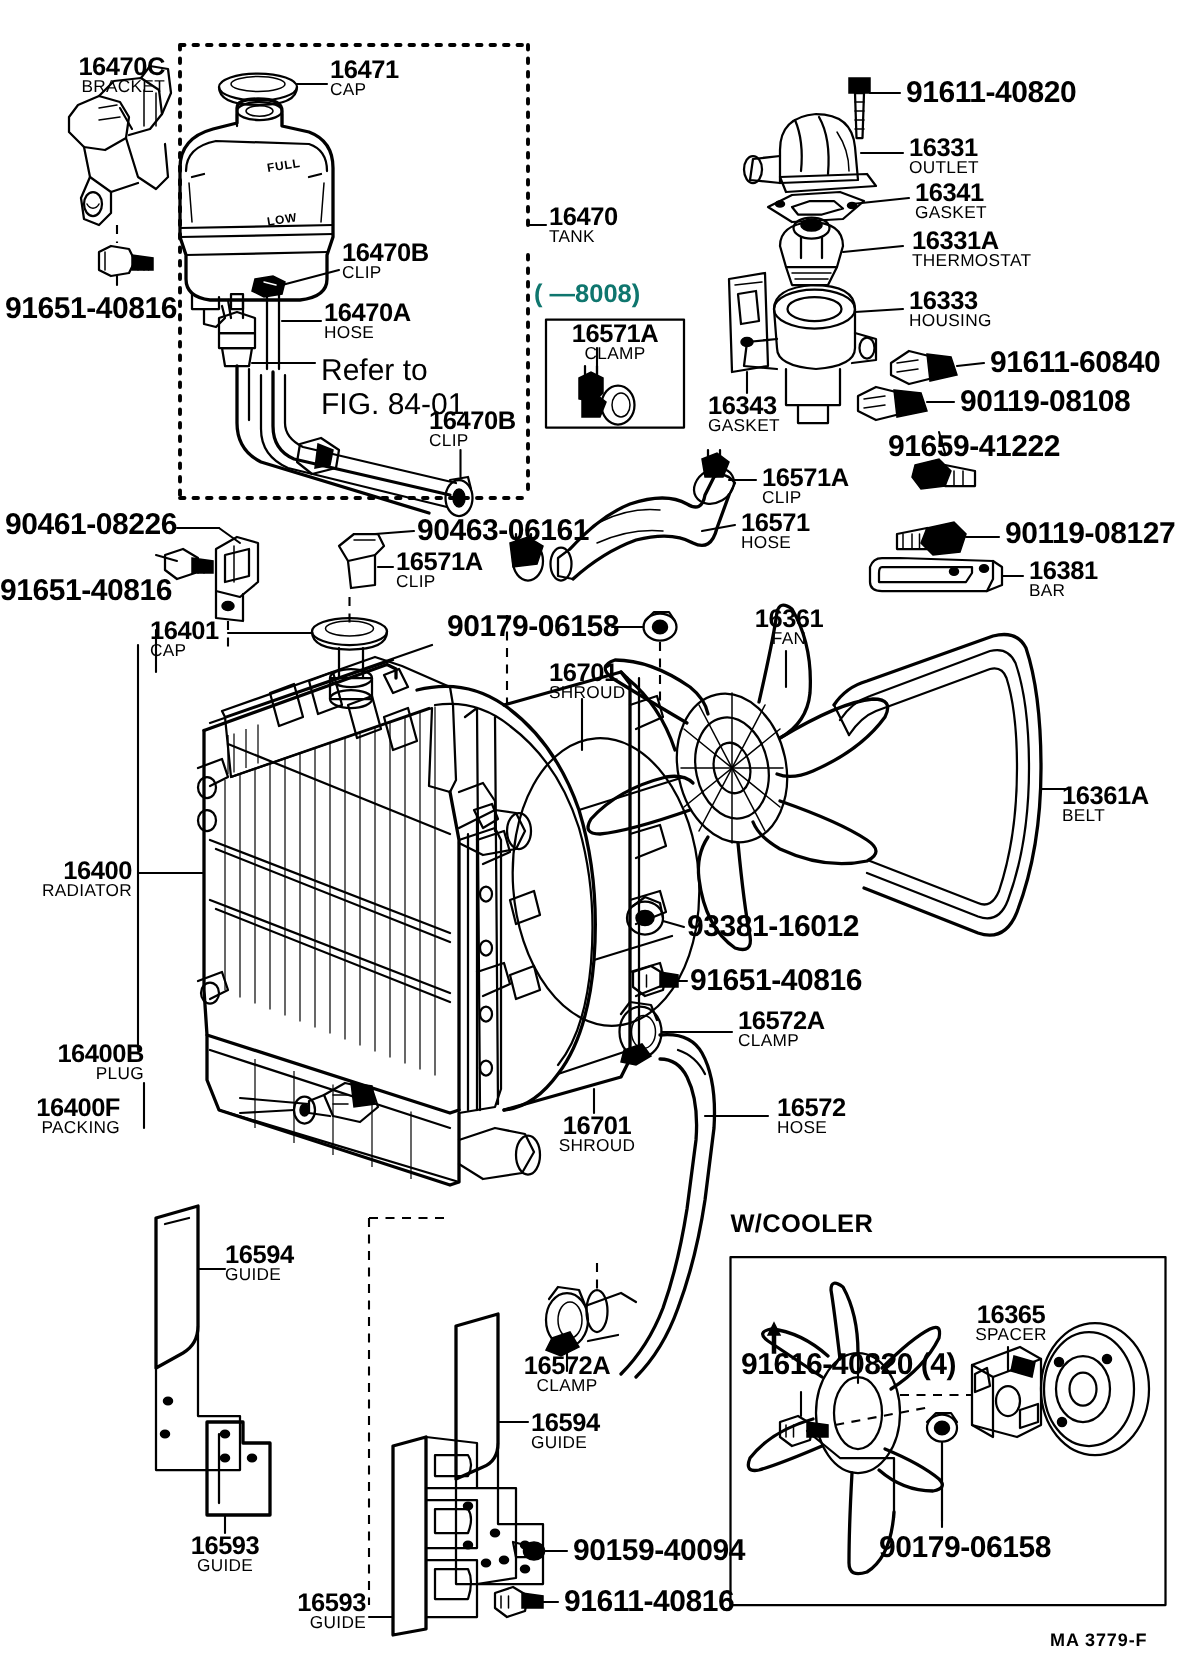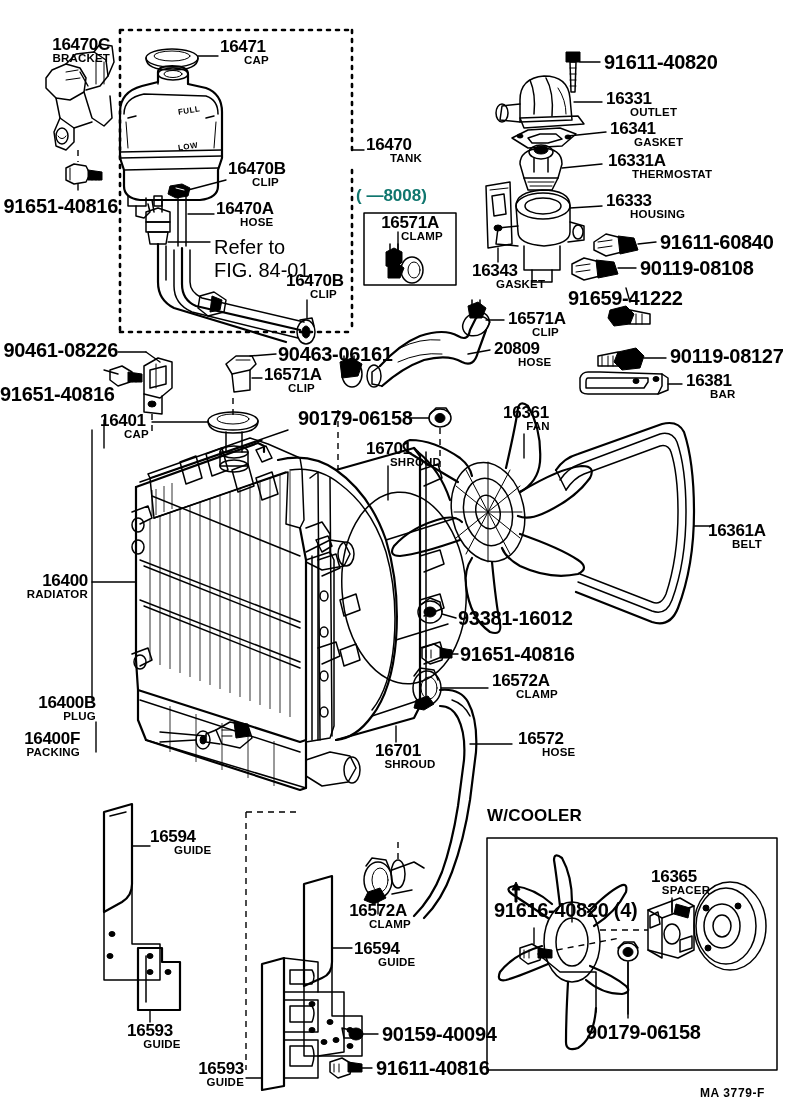--- a/index.html
+++ b/index.html
@@ -30,24 +30,23 @@
   }
   .lbl .num{
     display:block;
     font-size:17px;
     font-weight:bold;
     letter-spacing:-0.3px;
   }
   .lbl .nm{
     display:block;
     font-size:11.5px;
-    font-weight:bold;
+    font-weight:normal;
     letter-spacing:0.2px;
     margin-top:0px;
-    margin-left:24px;
   }
   .lbl.ctr{text-align:center;}
   .lbl.rt{text-align:right;}
   .lbl.small .num{font-size:15.5px;}
   .lbl.plain .num{font-size:20px;}
   .refer{
     position:absolute;
     font-size:20px;
     font-weight:normal;
     line-height:1.15;
@@ -815,40 +814,40 @@
   </div>
 
   <div class="lbl plain" style="left:660px;top:232px;">
     <span class="num">91611-60840</span>
   </div>
 
   <div class="lbl plain" style="left:640px;top:258px;">
     <span class="num">90119-08108</span>
   </div>
 
-  <div class="lbl plain" style="left:568px;top:288px;">
+  <div class="lbl plain" style="left:592px;top:288px;">
     <span class="num">91659-41222</span>
   </div>
 
   <div class="lbl plain" style="left:670px;top:346px;">
     <span class="num">90119-08127</span>
   </div>
 
   <div class="lbl" style="left:686px;top:372px;">
     <span class="num">16381</span>
     <span class="nm">BAR</span>
   </div>
 
   <div class="lbl" style="left:508px;top:310px;">
     <span class="num">16571A</span>
     <span class="nm">CLIP</span>
   </div>
 
   <div class="lbl" style="left:494px;top:340px;">
-    <span class="num">20809</span>
+    <span class="num">16571</span>
     <span class="nm">HOSE</span>
   </div>
 
   <div class="lbl" style="left:100px;top:412px;">
     <span class="num">16401</span>
     <span class="nm">CAP</span>
   </div>
 
   <div class="lbl rt" style="left:0px;top:572px;width:88px;">
     <span class="num">16400</span>

